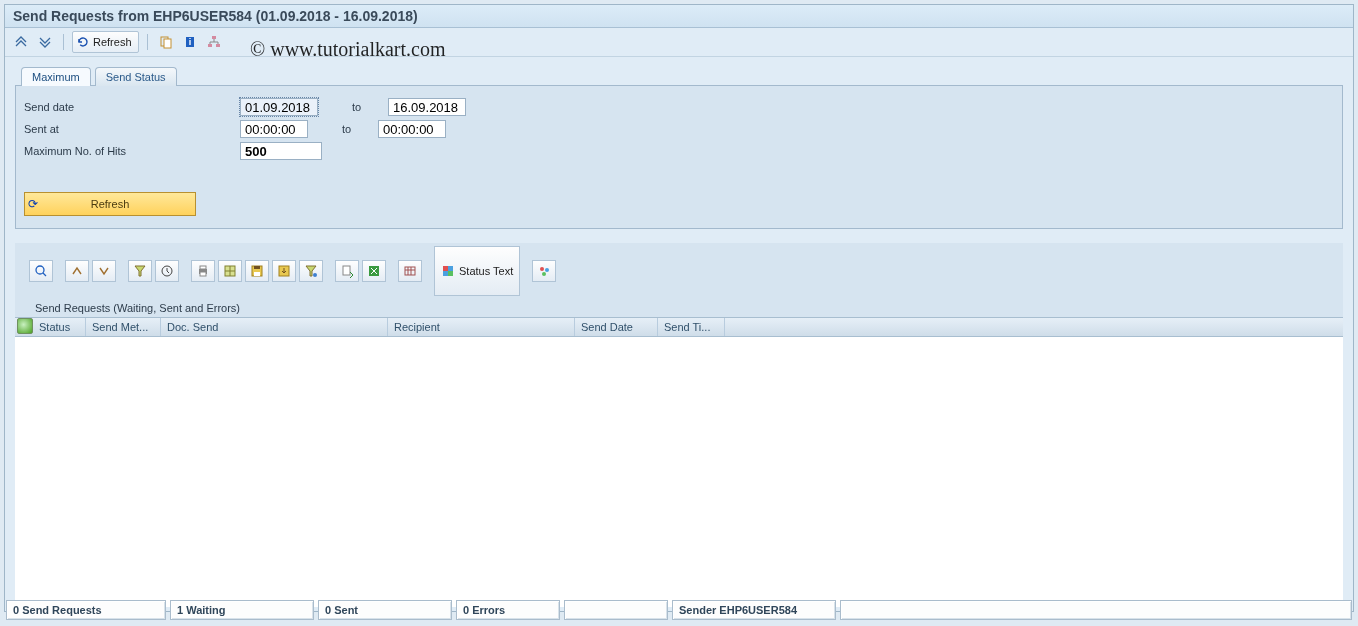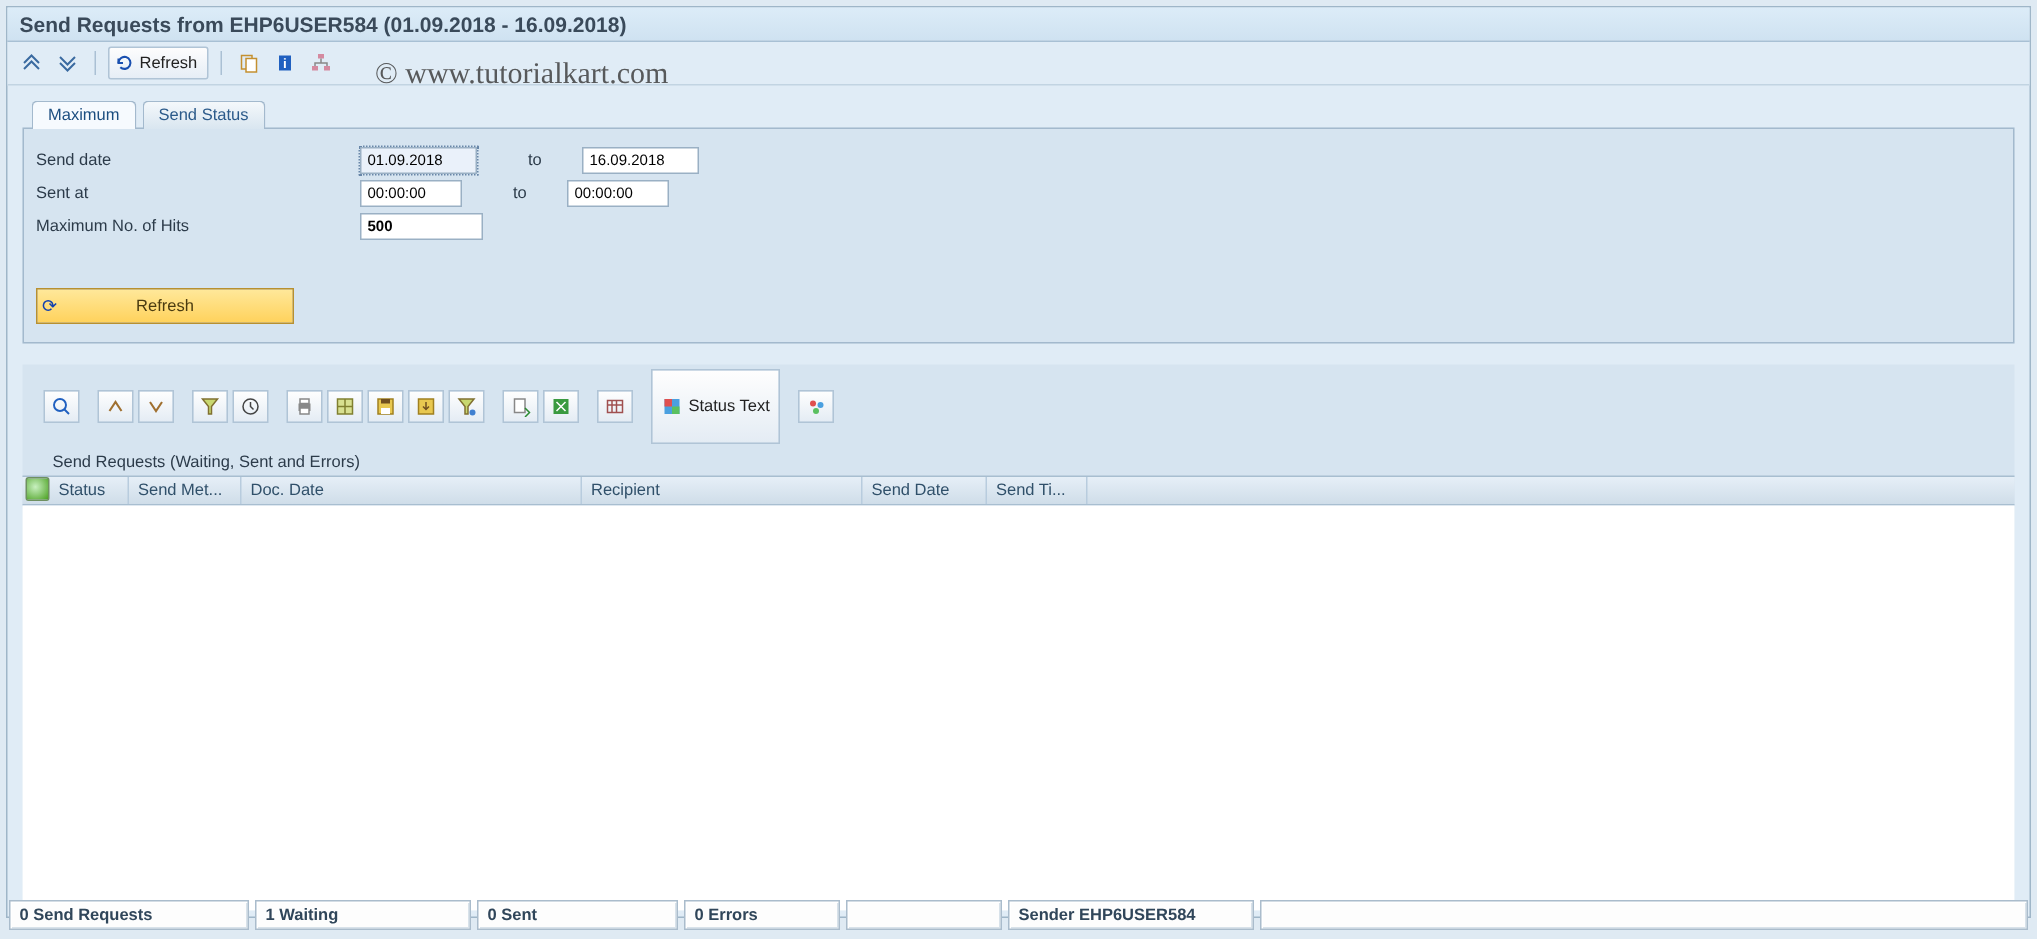--- a/index.html
+++ b/index.html
@@ -62,21 +62,21 @@
     width: 1px;
     height: 16px;
     background: #aac0d4;
     margin: 0 4px;
   }
   .watermark {
     position: absolute;
     left: 250px;
     top: 38px;
     font-size: 20px;
-    color: #404040;
+    color: #000000;
     opacity: 0.85;
     font-family: Georgia, serif;
     pointer-events: none;
     font-weight: 500;
   }
   .body-area {
     padding: 10px 10px 4px 10px;
     position: relative;
   }
   .tabs-row {
@@ -114,21 +114,21 @@
   .form-label {
     width: 216px;
     color: #2c3b4a;
   }
   .form-input {
     border: 1px solid #9ab0c4;
     background: #fff;
     height: 16px;
     padding: 0 4px;
     font-family: Arial;
-    font-size: 10px;
+    font-size: 13px;
   }
   .form-input.date { width: 68px; }
   .form-input.time { width: 58px; }
   .form-input.num  { width: 72px; text-align: left; font-weight: bold; }
   .active-field { outline: 1px dotted #6886a8; background: #eaf1fa; }
   .to-lbl {
     width: 26px;
     margin: 0 10px 0 34px;
     color: #2c3b4a;
   }
@@ -446,21 +446,21 @@
             </svg>
           </div>
       </div>
 
       <div class="alv-sub">Send Requests (Waiting, Sent and Errors)</div>
 
       <div class="grid-head">
         <div class="grid-sel"></div>
         <div class="gcol" style="width:40px">Status</div>
         <div class="gcol" style="width:62px">Send Met...</div>
-        <div class="gcol" style="width:214px">Doc. Date</div>
+        <div class="gcol" style="width:214px">Doc. Send</div>
         <div class="gcol" style="width:174px">Recipient</div>
         <div class="gcol" style="width:70px">Send Date</div>
         <div class="gcol" style="width:54px">Send Ti...</div>
       </div>
       <div class="grid-body"></div>
     </div>
 
   </div>
 </div>
 

